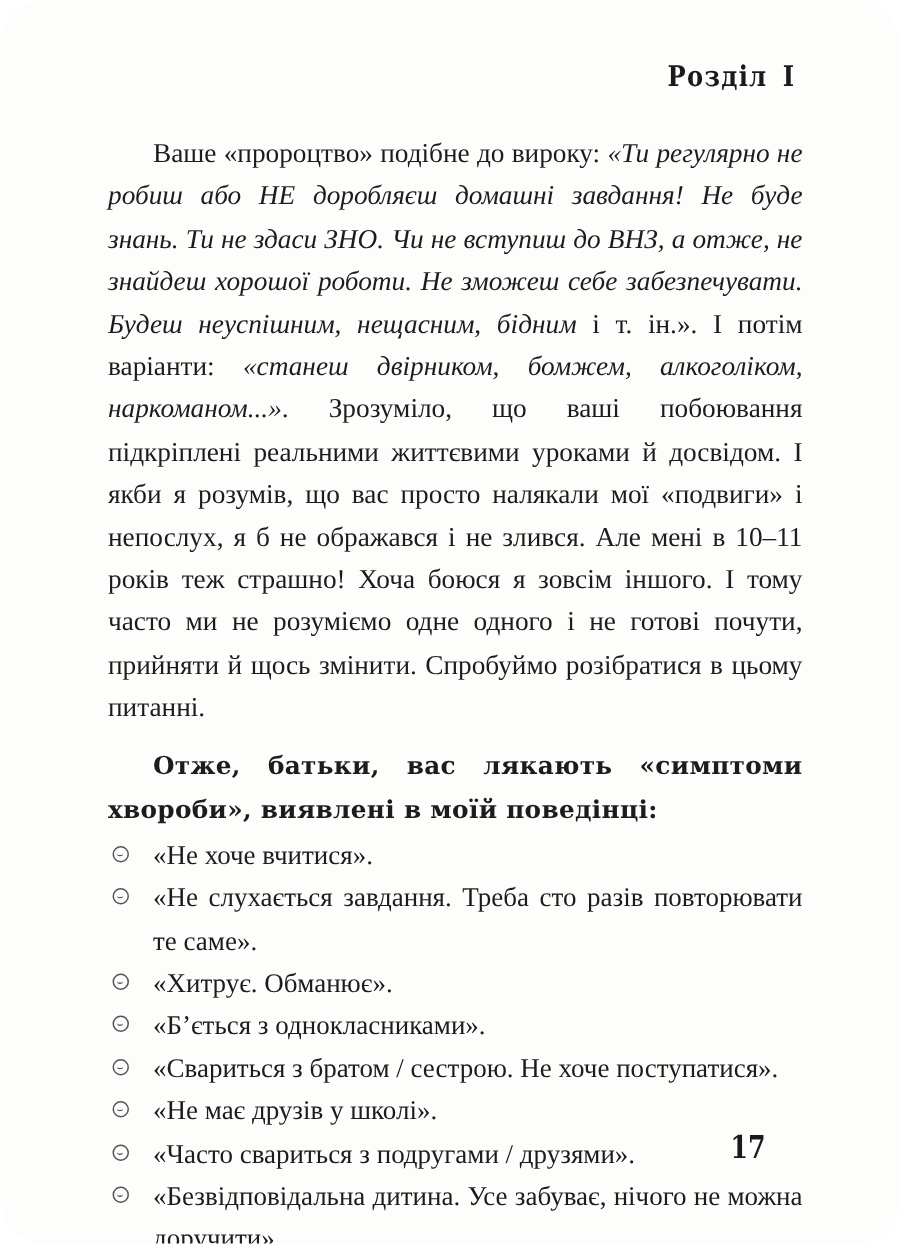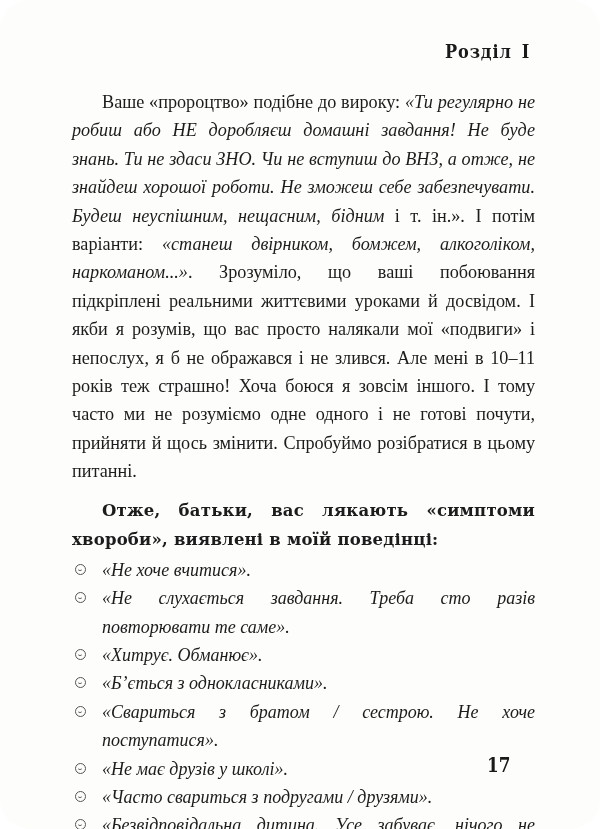--- a/index.html
+++ b/index.html
@@ -13,21 +13,21 @@
   .header .num { margin-left: 12px; }
   .body-text {
     position: absolute; left: 72px; top: 88px; width: 463px;
     font-family: "Liberation Serif", serif; font-size: 18.2px; line-height: 28.4px;
     text-align: justify; color: #1c1c1c;
   }
   .para { margin: 0; text-indent: 30px; }
   .para i { font-style: italic; }
   .bold-para { margin: 10px 0 0 0; text-indent: 30px; font-weight: bold; font-family: "DejaVu Serif", serif; font-size: 16.5px; line-height: 29px; letter-spacing: 0.2px; }
   ul.list { list-style: none; margin: 2px 0 0 0; padding: 0; }
-  ul.list li { position: relative; padding-left: 30px; font-style: italic; font-size: 18px; line-height: 28.4px; text-align: justify; }
+  ul.list li { position: relative; padding-left: 30px; font-size: 18px; line-height: 28.4px; text-align: justify; }
   .bullet {
     position: absolute; left: 3px; top: 8px; width: 11px; height: 11px;
     border: 1.3px solid #555; border-radius: 50%; box-sizing: border-box;
   }
   .bullet::after {
     content: ""; position: absolute; left: 2px; top: 3px; width: 4px; height: 2px;
     border-bottom: 1.2px solid #555; border-radius: 0 0 4px 4px;
   }
   .page-number {
     position: absolute; left: 487px; top: 752px;

